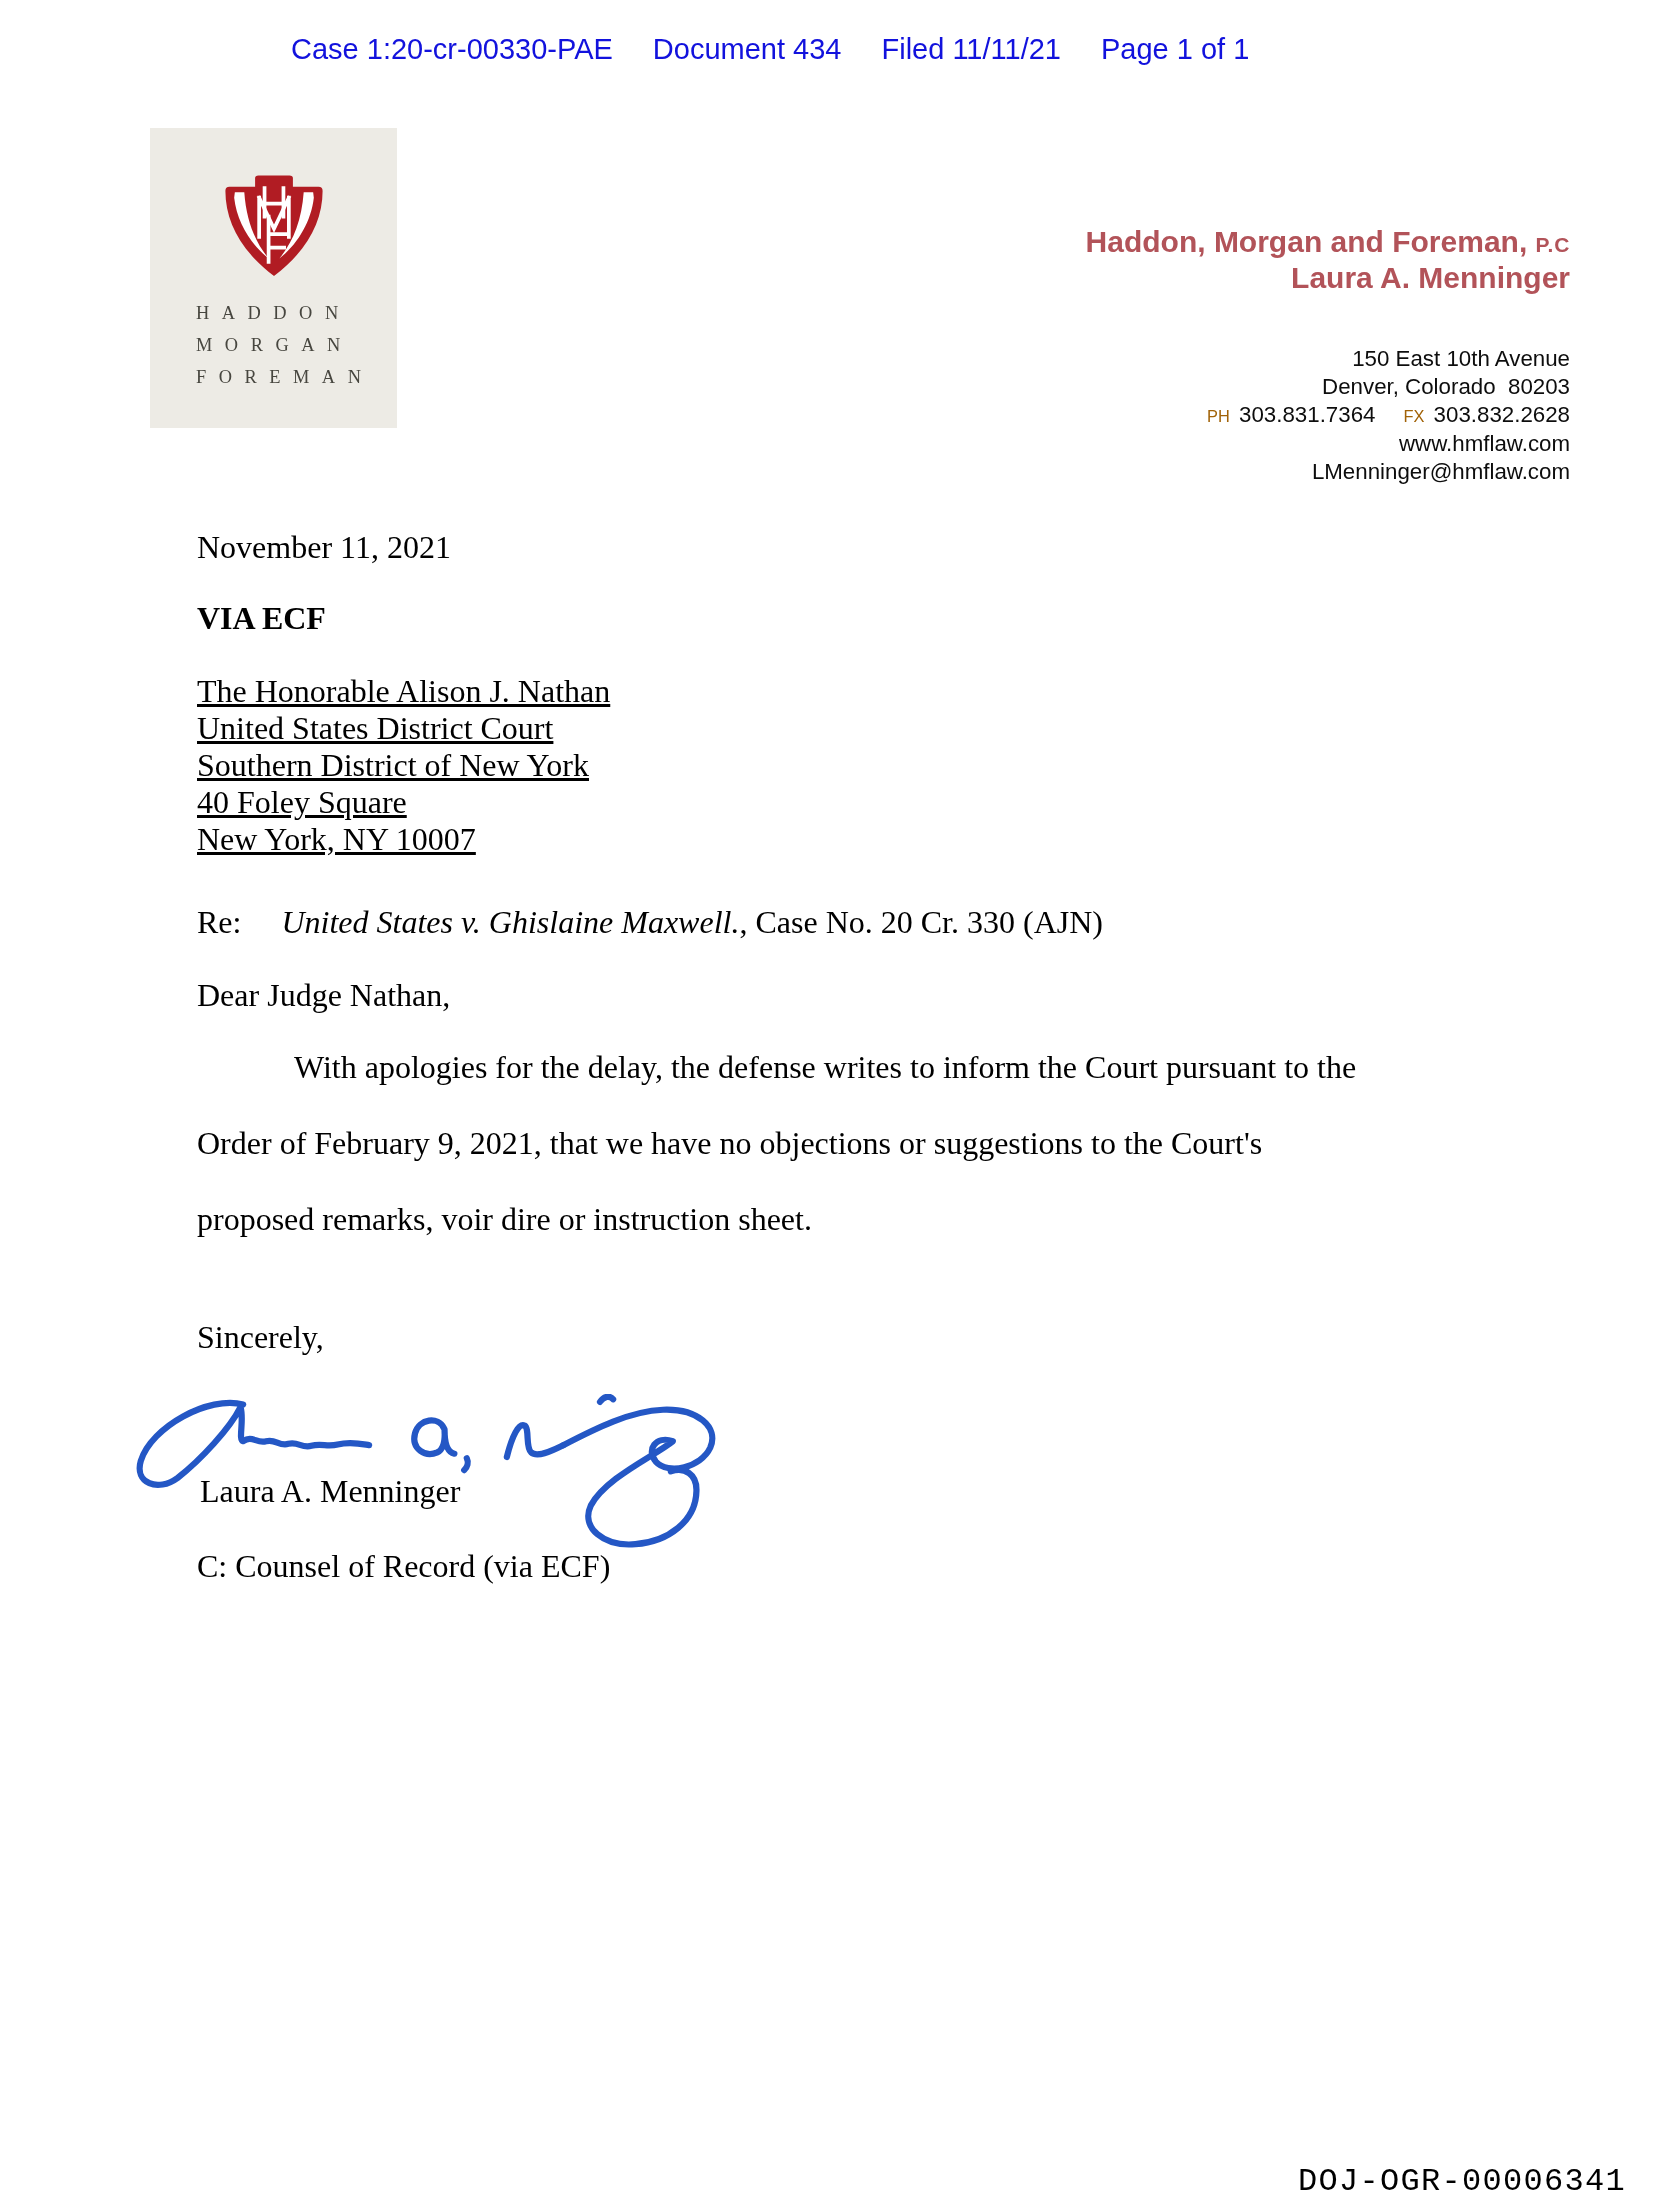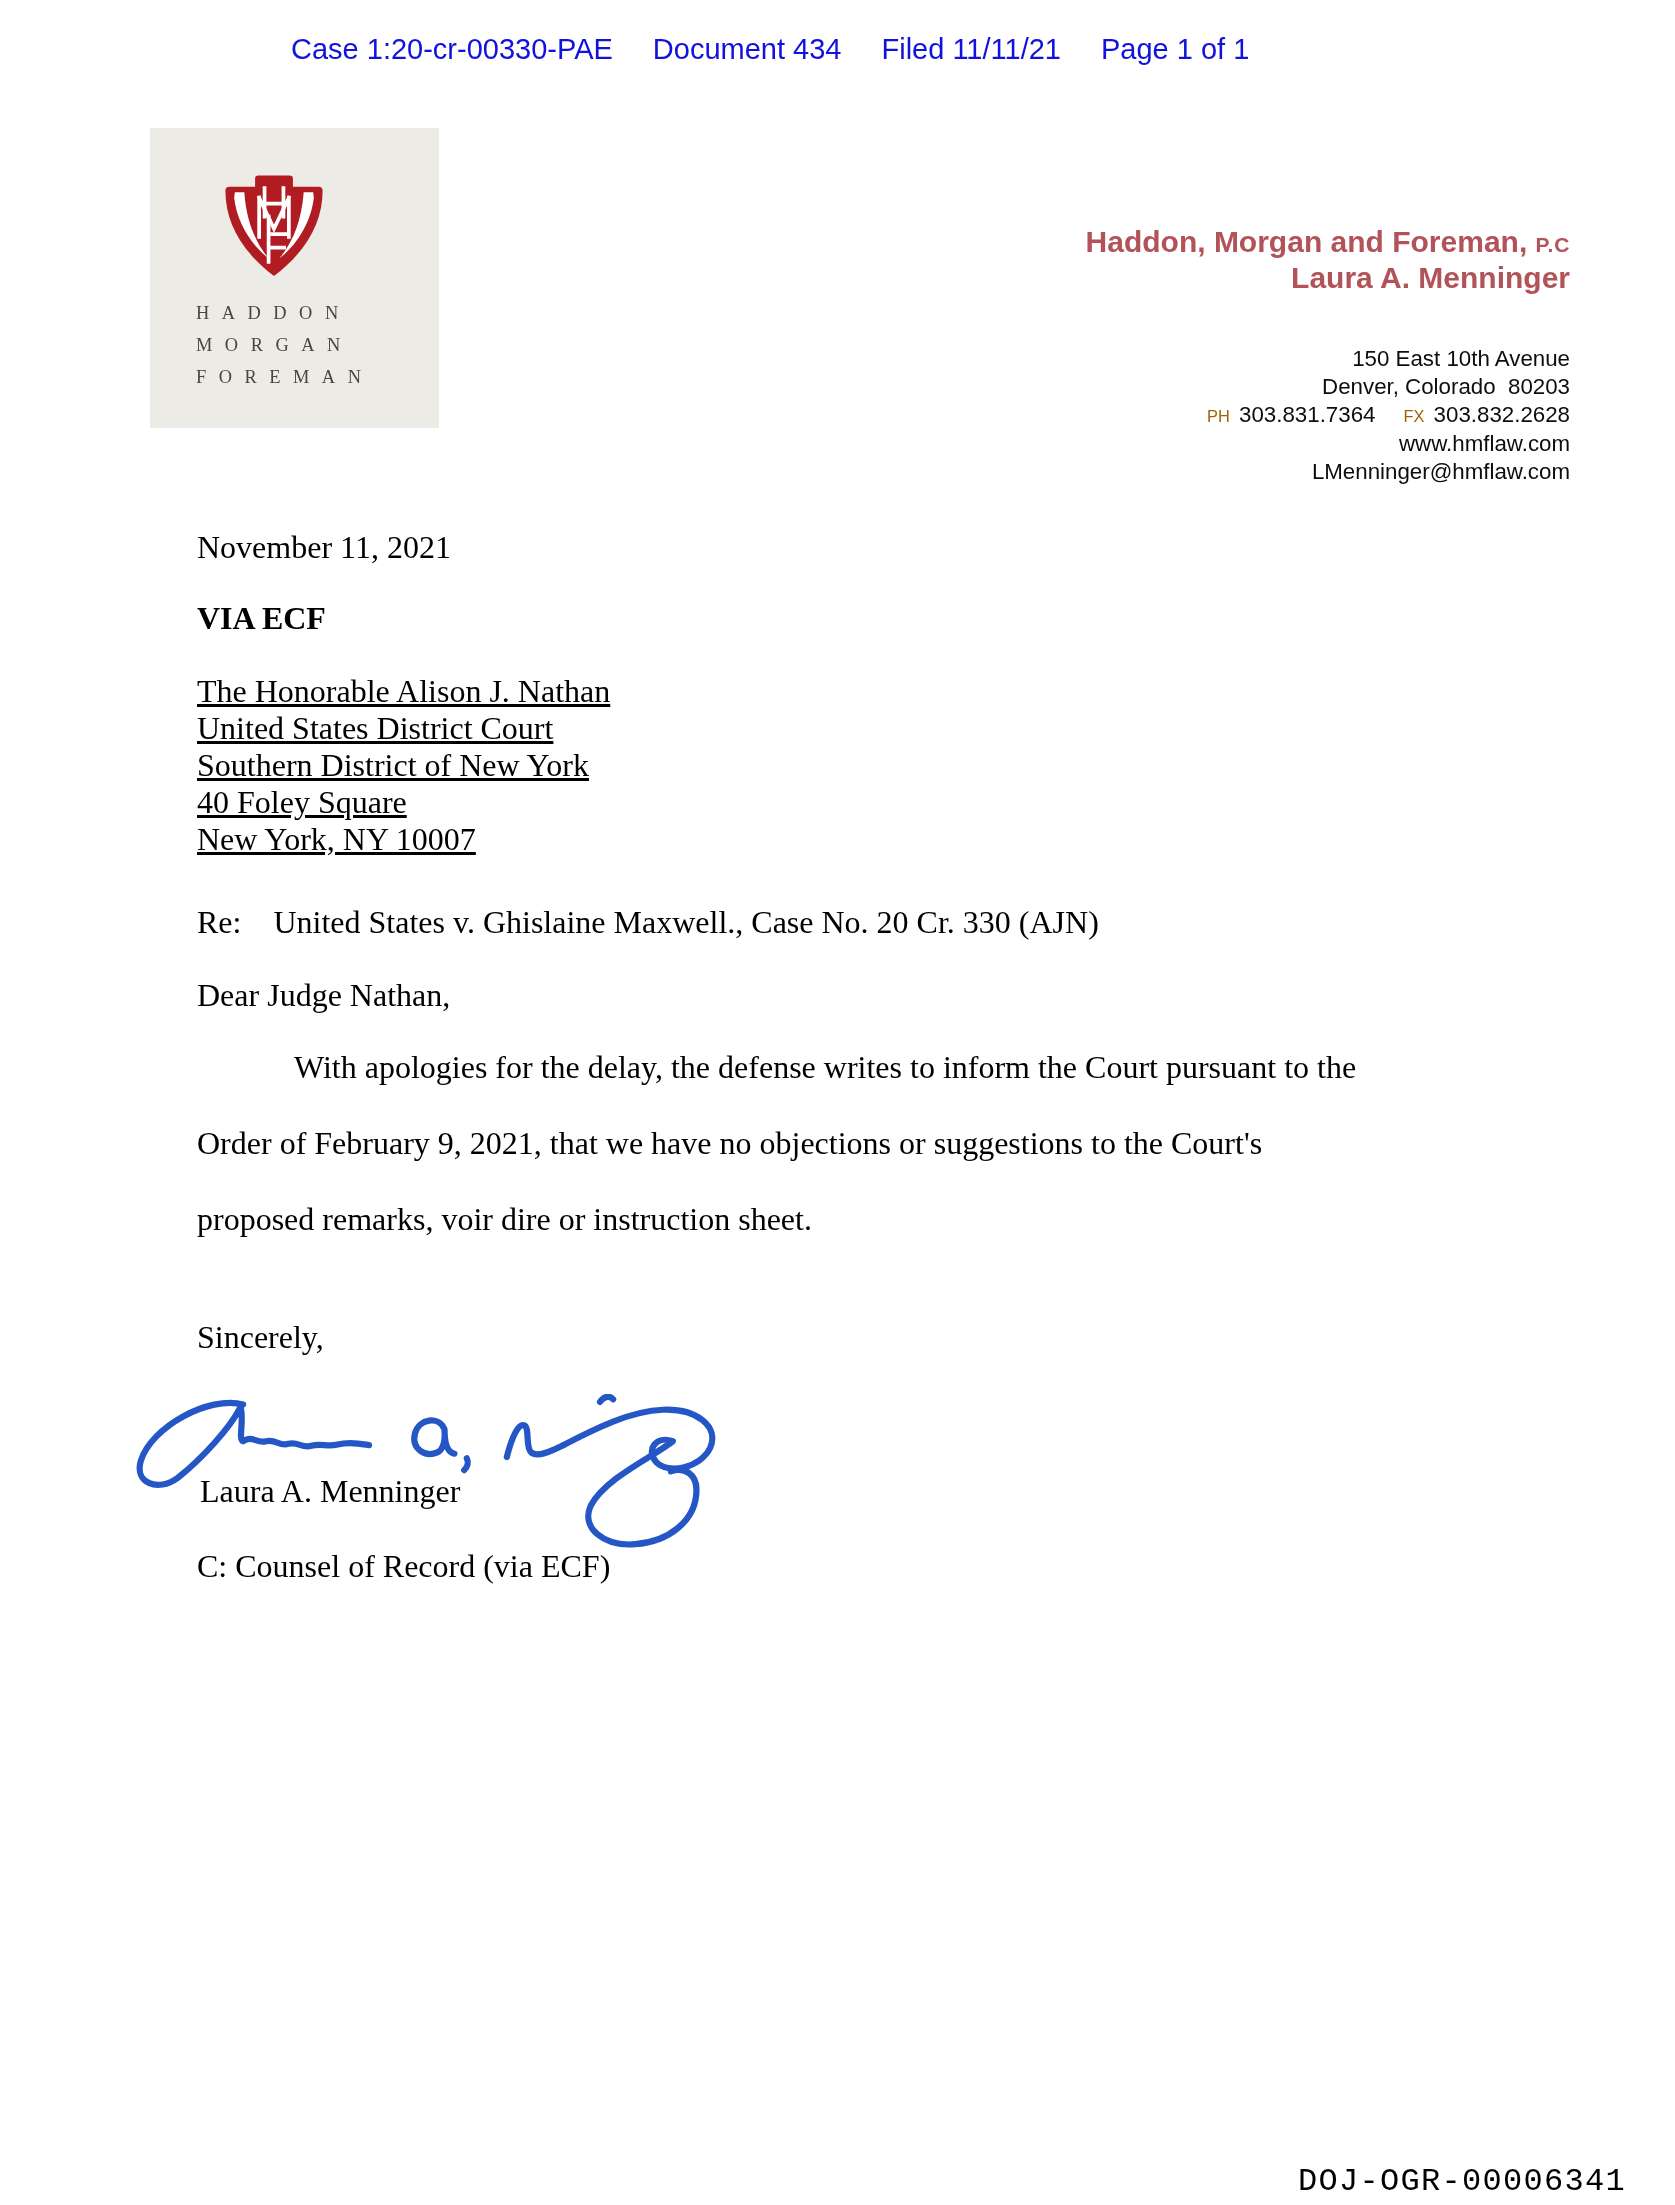--- a/index.html
+++ b/index.html
@@ -17,21 +17,21 @@
     position:absolute; top:33px; left:291px;
     display:flex; gap:40px;
     font-family:"Liberation Sans", sans-serif;
     font-size:29px; color:var(--header_blue,#1212dd);
     white-space:nowrap;
   }
 
   
   .logo-box {
     position:absolute; left:150px; top:128px;
-    width:289px; height:300px;
+    width:247px; height:300px;
     background:var(--logo_bg,#edebe5);
   }
   .logo-shield { position:absolute; left:70px; top:43px; }
   .logo-wordmark {
     position:absolute; left:46px; top:169px;
     font-family:"Liberation Serif", serif;
     font-size:18.4px; line-height:32px;
     letter-spacing:12.5px; color:var(--wordmark_gray,#47463f);
     white-space:nowrap;
   }
@@ -56,21 +56,21 @@
   .contact .sp-l { margin-left:28px; }
   .contact .sp-r { margin-right:9.2px; }
 
   
   .abs { position:absolute; white-space:nowrap; }
   .fs-body { font-size:32px; }
   .date-line      { top:529px;  left:197px; }
   .via-line       { top:600px;  left:197px; font-weight:bold; }
   .recipient      { top:673px; left:197px; line-height:37px;text-decoration:underline; }
   .re-line        { top:904px; left:197px; }
-  .re-case        { margin-left:32px; }
+  .re-case        { font-style:italic; margin-left:40px; }
   .salutation     { top:977px; left:197px; }
   .body-para      { top:1029px; left:197px; line-height:76px; }
   .body-para .indent { text-indent:97px; }
   .closing        { top:1319px; left:197px; }
   .signature-wrap { position:absolute; left:130px; top:1394px; }
   .signer-line    { top:1473px; left:200px; }
   .cc-line        { top:1548px; left:197px; }
 
   
   .bates {

